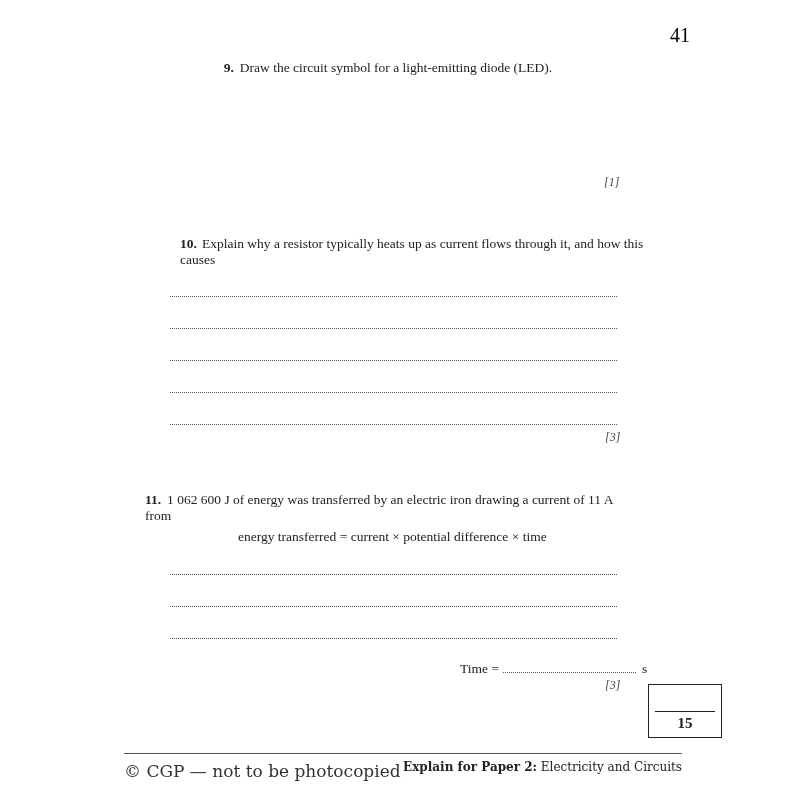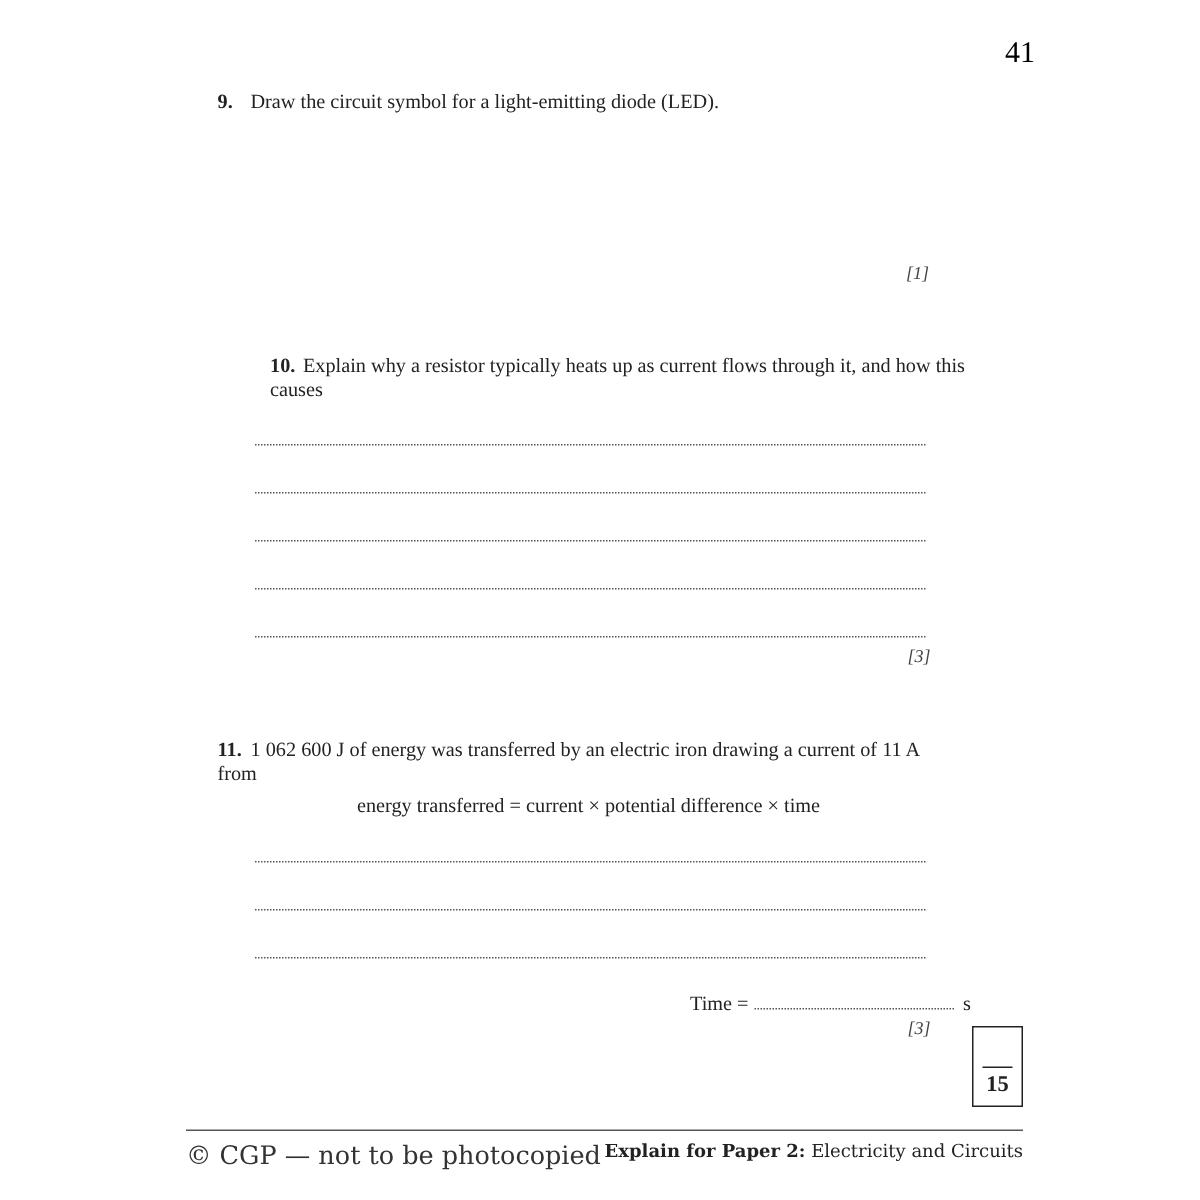--- a/index.html
+++ b/index.html
@@ -9,34 +9,34 @@
   .page-num { left: 670px; top: 24px; font-size: 20px; color: #000000; }
   .q { left: 145px; font-size: 13.5px; line-height: 16px; width: 480px; }
   .q .num { font-weight: bold; display: inline-block; width: 22px; }
   .q .text { }
   .q .indent { padding-left: 22px; display: block; }
   .marks { font-style: italic; font-size: 12px; color: #444; }
   .dots { left: 170px; width: 447px; height: 0; border-bottom: 1.3px dotted #555; }
   .formula { left: 238px; top: 529px; font-size: 13.5px; }
   .time-line { left: 460px; top: 661px; font-size: 13.5px; }
   .time-line .blank { display: inline-block; width: 133px; border-bottom: 1.3px dotted #555; margin: 0 6px 0 4px; height: 10px; }
-  .score-box { left: 648px; top: 684px; width: 32px; height: 52px; border: 1.5px solid #222; }
+  .score-box { left: 648px; top: 684px; width: 32px; height: 52px; border: 1.5px solid #222; padding-left: 40px; }
   .score-box .bar { position: absolute; left: 6px; right: 6px; top: 26px; border-top: 1.5px solid #222; }
   .score-box .total { position: absolute; left: 0; right: 0; top: 30px; text-align: center; font-weight: bold; font-size: 15px; }
   .footer-rule { left: 124px; top: 753px; width: 558px; border-top: 1px solid #555; }
   .footer-left { left: 124px; top: 761px; font-size: 17px; font-family: "DejaVu Serif", serif; color: #333; }
   .footer-right { right: 118px; top: 760px; font-size: 12px; font-family: "DejaVu Serif", serif; color: #222; }
   .footer-right b { font-weight: bold; }
 </style>
 </head>
 <body>
 
 <div class="abs page-num">41</div>
 
-<div class="abs q" style="top:60px;">
+<div class="abs q" style="top:60px;text-align:center;">
   <span class="num">9.</span><span class="text">Draw the circuit symbol for a light-emitting diode (LED).</span>
 </div>
 <div class="abs q" style="top:130px; height:40px; width:470px; left:170px;"></div>
 <div class="abs marks" style="left:604px; top:175px;">[1]</div>
 
 <div class="abs q" style="top:236px; width:480px;margin-left:35px;">
   <span class="num">10.</span><span class="text">Explain why a resistor typically heats up as current flows through it, and how this causes</span>
 </div>
 <div class="abs dots" style="top:296px;"></div>
 <div class="abs dots" style="top:328px;"></div>

